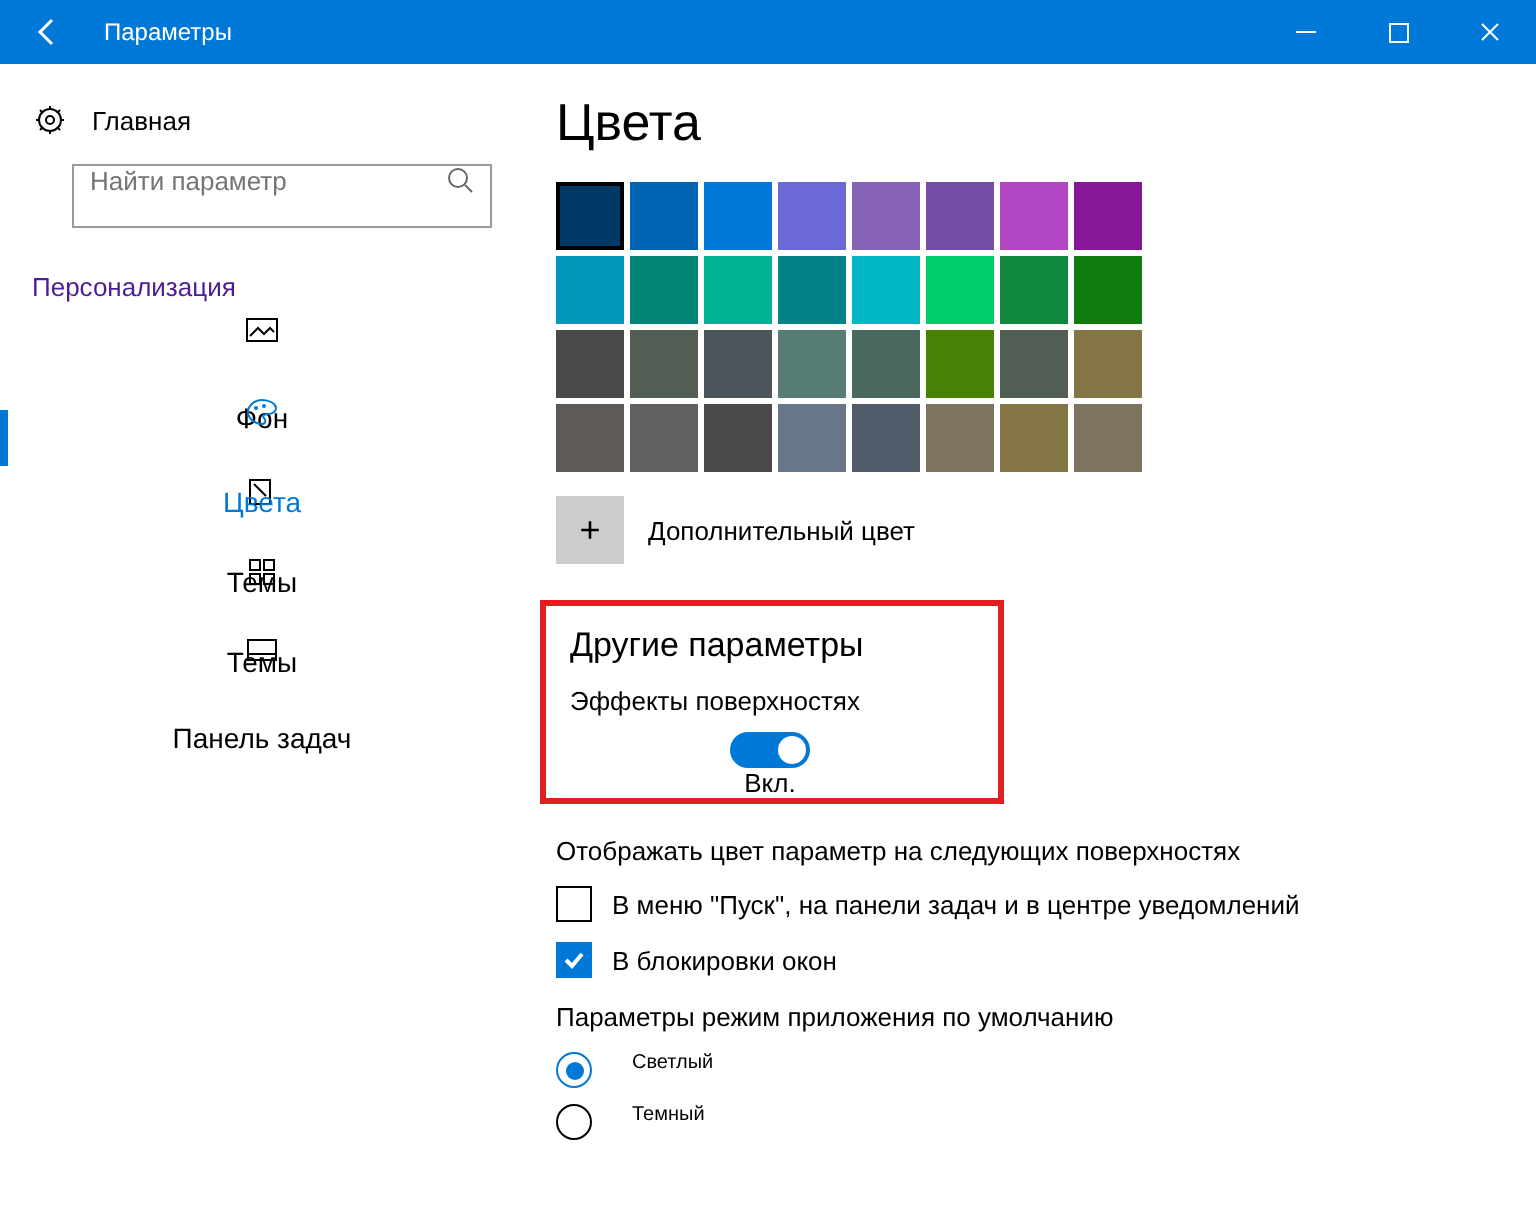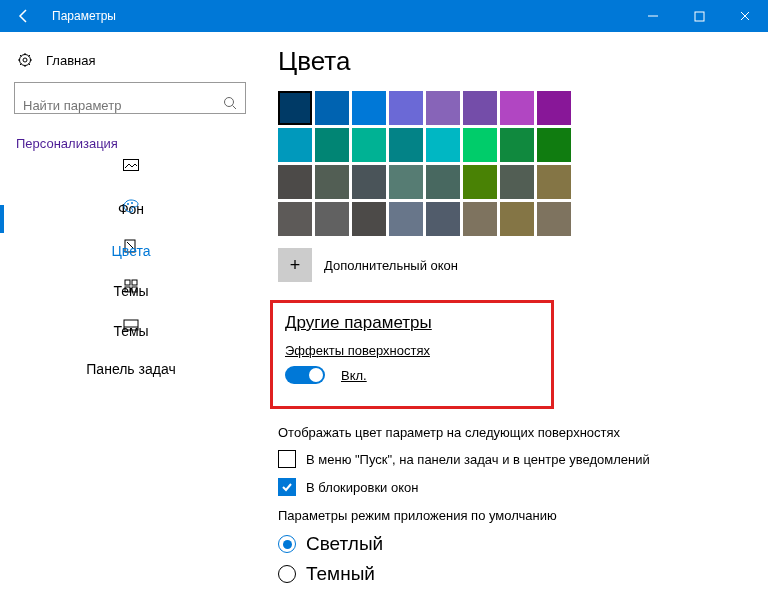--- a/index.html
+++ b/index.html
@@ -4,46 +4,46 @@
 <style>
   * { box-sizing: border-box; margin: 0; padding: 0; font-family: "Segoe UI", sans-serif; }
   body { width: 768px; height: 604px; background: #fff; overflow: hidden; font-size: 13px; color: #000; }
   .titlebar { height: 32px; background: #0078d7; color: #fff; display: flex; align-items: center; }
   .titlebar .back { width: 48px; height: 32px; display: flex; align-items: center; justify-content: center; }
   .titlebar .title { flex: 1; padding-left: 4px; font-size: 12px; }
   .titlebar .wbtn { width: 46px; height: 32px; display: flex; align-items: center; justify-content: center; }
   .body { display: flex; height: calc(604px - 32px); }
   .sidebar { width: 260px; padding: 14px 14px 0 14px; }
   .home { display: flex; align-items: center; gap: 12px; padding: 6px 2px 14px 2px; font-size: 13px; }
-  .searchbox { display: flex; align-items: flex-end; border: 1px solid #999; height: 32px; padding: 0 8px; }
+  .searchbox { display: flex; align-items: flex-start; border: 1px solid #999; height: 32px; padding: 0 8px; margin-left: 22px; }
   .searchbox input { border: none; outline: none; flex: 1; font-size: 13px; color: #666; background: transparent; }
   .section-label { color: #4c1d95; font-size: 13px; margin: 22px 0 8px 2px; }
   .navitem { display: flex; align-items: center; gap: 30px; height: 40px; padding-left: 2px; font-size: 14px; cursor: default; flex-direction: column; }
   .navitem.active { color: #0078d7; position: relative; }
   .navitem.active::before { content: ""; position: absolute; left: -14px; top: 6px; bottom: 6px; width: 4px; background: #0078d7; }
   .ico { width: 18px; display: flex; align-items: center; justify-content: center; }
   .content { flex: 1; padding: 14px 20px 0 18px; overflow: hidden; }
   h1 { font-weight: 400; font-size: 26px; margin-bottom: 14px; }
   .swatches { display: grid; grid-template-columns: repeat(8, 34px); grid-auto-rows: 34px; gap: 3px; margin-bottom: 12px; }
   .swatch { width: 34px; height: 34px; }
   .swatch.selected { outline: 2px solid #000; outline-offset: -2px; }
   .addcolor { display: flex; align-items: center; gap: 12px; margin-bottom: 18px; }
   .addbtn { width: 34px; height: 34px; background: #ccc; display: flex; align-items: center; justify-content: center; font-size: 18px; }
-  .highlight { border: 3px solid #e02020; padding: 10px 14px 22px 6px; margin-left: -8px; margin-bottom: 16px; width: 284px; text-decoration: underline; }
+  .highlight { border: 3px solid #e02020; padding: 10px 14px 0 6px; margin-left: -8px; margin-bottom: 16px; width: 232px; }
   h2 { font-weight: 400; font-size: 17px; margin-bottom: 10px; padding-left: 6px; }
   .optlabel { font-size: 13px; margin-bottom: 8px; padding-left: 6px; }
-  .toggle-row { display: flex; align-items: center; gap: 16px; padding-left: 6px; }
+  .toggle-row { display: flex; align-items: center; gap: 0; padding-left: 6px; flex-direction: column; }
   .toggle { width: 40px; height: 18px; border-radius: 10px; background: #0078d7; position: relative; }
   .toggle .knob { position: absolute; right: 2px; top: 2px; width: 14px; height: 14px; border-radius: 50%; background: #fff; }
   .subh { font-size: 13px; margin: 4px 0 10px 0; }
   .chk { display: flex; align-items: center; gap: 10px; margin-bottom: 10px; font-size: 13px; }
   .box { width: 18px; height: 18px; border: 1.5px solid #000; display: flex; align-items: center; justify-content: center; }
   .box.checked { background: #0078d7; border-color: #0078d7; color: #fff; }
   .radiogrp .subh { margin-top: 12px; }
-  .radio-row { display: flex; align-items: center; gap: 10px; margin-bottom: 8px; font-size: 19px; }
+  .radio-row { display: flex; gap: 20px; margin-bottom: 8px; font-size: 10px; }
   .radio { width: 18px; height: 18px; border: 1.5px solid #000; border-radius: 50%; display: flex; align-items: center; justify-content: center; }
   .radio.sel { border-color: #0078d7; }
   .radio.sel .dot { width: 9px; height: 9px; border-radius: 50%; background: #0078d7; }
 </style>
 </head>
 <body>
 
 <div class="titlebar">
   <div class="back">
     <svg width="16" height="16" viewBox="0 0 16 16">
@@ -172,21 +172,21 @@
         <div class="swatch" style="background: rgb(97, 97, 97);"></div>
         <div class="swatch" style="background: rgb(76, 74, 72);"></div>
         <div class="swatch" style="background: rgb(104, 118, 138);"></div>
         <div class="swatch" style="background: rgb(81, 92, 107);"></div>
         <div class="swatch" style="background: rgb(126, 115, 95);"></div>
         <div class="swatch" style="background: rgb(132, 117, 69);"></div>
         <div class="swatch" style="background: rgb(126, 115, 95);"></div>
       </div>
     <div class="addcolor">
       <div class="addbtn">+</div>
-      <span>Дополнительный окон</span>
+      <span>Дополнительный цвет</span>
     </div>
 
     <div class="highlight">
       <h2>Другие параметры</h2>
       <div class="optlabel">Эффекты поверхностях</div>
       <div class="toggle-row">
         <div class="toggle">
             <div class="knob"></div>
           </div>
         <span>Вкл.</span>

